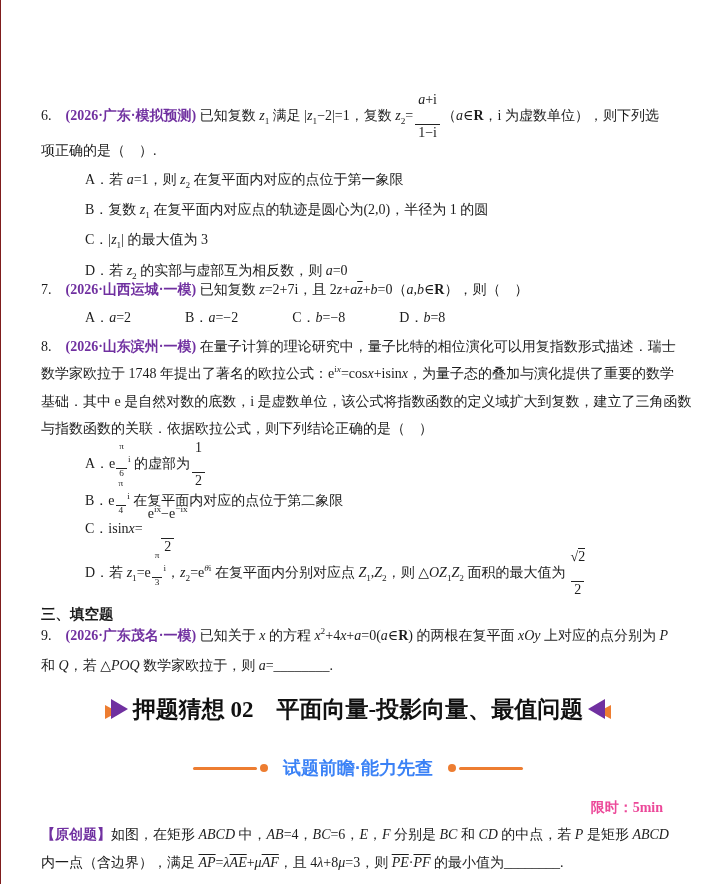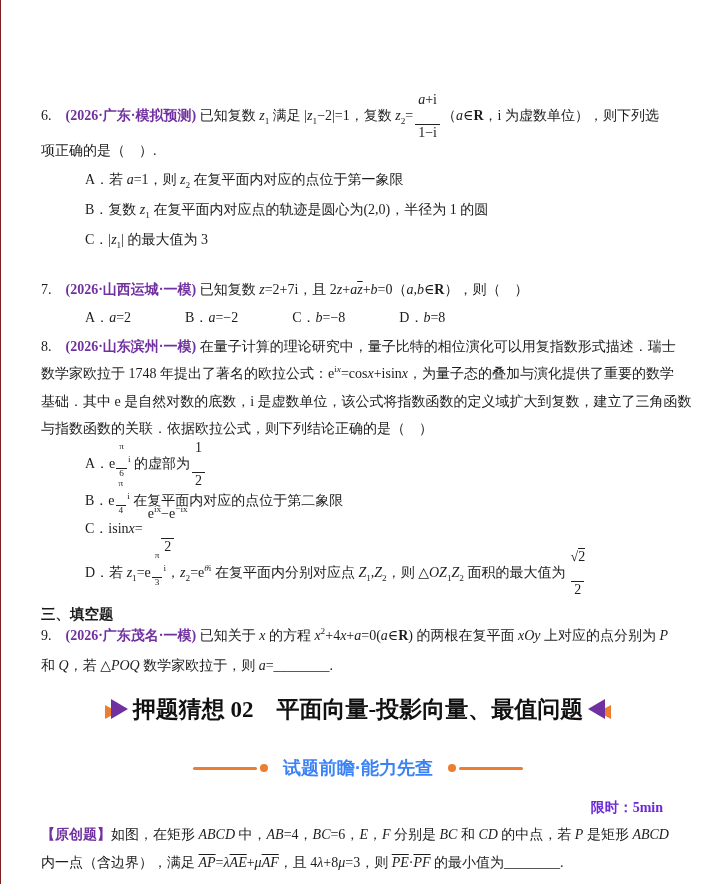--- a/index.html
+++ b/index.html
@@ -54,37 +54,38 @@
     display:flex; align-items:center; justify-content:center;
   }
   .dline { width:64px; height:3px; background:#ED7D31; border-radius:2px; }
   .ddot { width:8px; height:8px; border-radius:50%; background:#ED7D31; margin:0 3px; }
   .subheader-text {
     font-size:18px; font-weight:bold; color:#3b82f6; margin:0 12px;
     font-family:"Liberation Sans","DejaVu Sans",sans-serif;
   }
   .timer {
     position:absolute; top:799px; right:52px;
-    font-size:14px; font-weight:bold; color:#6d28d9;
+    font-size:14px; font-weight:bold; color:#ec4899;
   }
   .sec-title { font-weight:bold; font-size:14.5px; }
 </style>
 </head>
 <body>
 
 <div class="page">
 
   <div class="ln" style="top:92px"><span>6. </span><span class="tag">(2026·广东·模拟预测)</span><span> 已知复数 </span><span class="i">z</span><span class="sub">1</span><span> 满足 |</span><span class="i">z</span><span class="sub">1</span><span>−2|=1，复数 </span><span class="i">z</span><span class="sub">2</span><span>=</span><span class="frac">
         <span class="fn"><span class="i">a</span><span>+i</span></span>
         <span class="fd"><span>1−i</span></span>
       </span><span>（</span><span class="i">a</span><span>∈</span><span class="b">R</span><span>，i 为虚数单位），则下列选</span></div>
   <div class="ln" style="top:142px"><span>项正确的是（　）.</span></div>
   <div class="ln opt" style="top:171px"><span>A．若 </span><span class="i">a</span><span>=1，则 </span><span class="i">z</span><span class="sub">2</span><span> 在复平面内对应的点位于第一象限</span></div>
   <div class="ln opt" style="top:201px"><span>B．复数 </span><span class="i">z</span><span class="sub">1</span><span> 在复平面内对应点的轨迹是圆心为(2,0)，半径为 1 的圆</span></div>
   <div class="ln opt" style="top:231px"><span>C．|</span><span class="i">z</span><span class="sub">1</span><span>| 的最大值为 3</span></div>
+  <div class="ln opt" style="top:262px"><span>D．若 </span><span class="i">z</span><span class="sub">2</span><span> 的实部与虚部互为相反数，则 </span><span class="i">a</span><span>=0</span></div>
 
   <div class="ln" style="top:281px"><span>7. </span><span class="tag">(2026·山西运城·一模)</span><span> 已知复数 </span><span class="i">z</span><span>=2+7i，且 2</span><span class="i">z</span><span>+</span><span class="i">a</span><span class="ol"><span class="i">z</span></span><span>+</span><span class="i">b</span><span>=0（</span><span class="i">a,b</span><span>∈</span><span class="b">R</span><span>），则（　）</span></div>
   <div class="ln opt" style="top:309px"><span>A．</span><span class="i">a</span><span>=2</span><span class="gap"></span><span>B．</span><span class="i">a</span><span>=−2</span><span class="gap"></span><span>C．</span><span class="i">b</span><span>=−8</span><span class="gap"></span><span>D．</span><span class="i">b</span><span>=8</span></div>
 
   <div class="ln" style="top:338px"><span>8. </span><span class="tag">(2026·山东滨州·一模)</span><span> 在量子计算的理论研究中，量子比特的相位演化可以用复指数形式描述．瑞士</span></div>
   <div class="ln" style="top:365px"><span>数学家欧拉于 1748 年提出了著名的欧拉公式：</span><span>e</span><span class="sup"><span>i</span><span class="i">x</span></span><span>=cos</span><span class="i">x</span><span>+isin</span><span class="i">x</span><span>，为量子态的叠加与演化提供了重要的数学</span></div>
   <div class="ln" style="top:393px"><span>基础．其中 e 是自然对数的底数，i 是虚数单位，该公式将指数函数的定义域扩大到复数，建立了三角函数</span></div>
   <div class="ln" style="top:420px"><span>与指数函数的关联．依据欧拉公式，则下列结论正确的是（　）</span></div>
   <div class="ln opt" style="top:440px"><span>A．e</span><span class="sup"><span class="frac">
           <span class="fn"><span>π</span></span>

